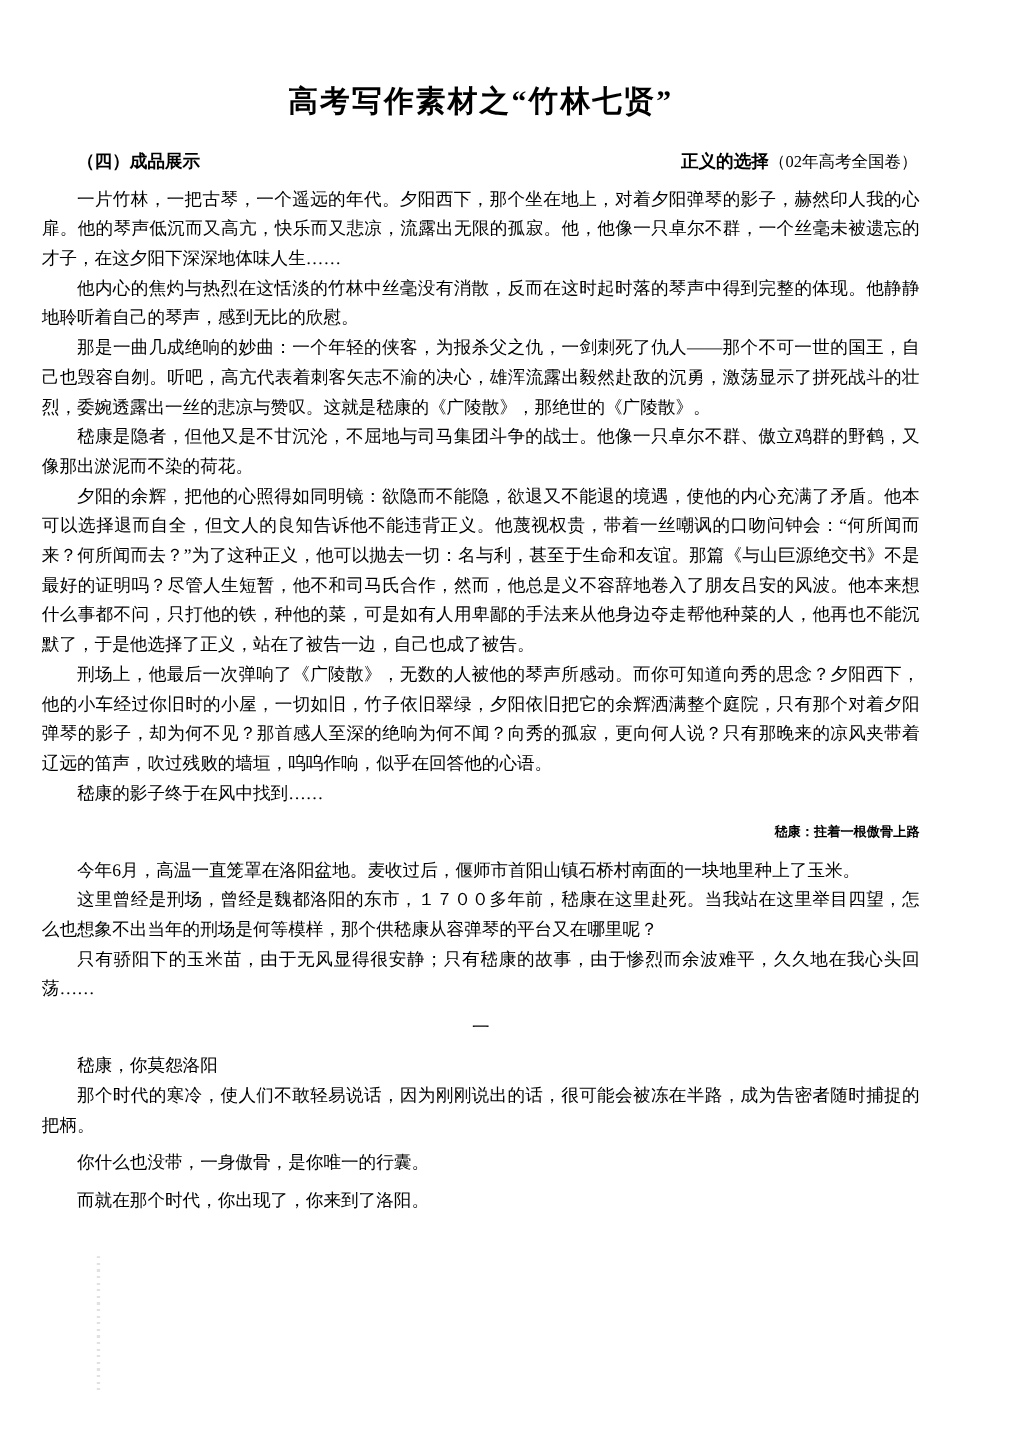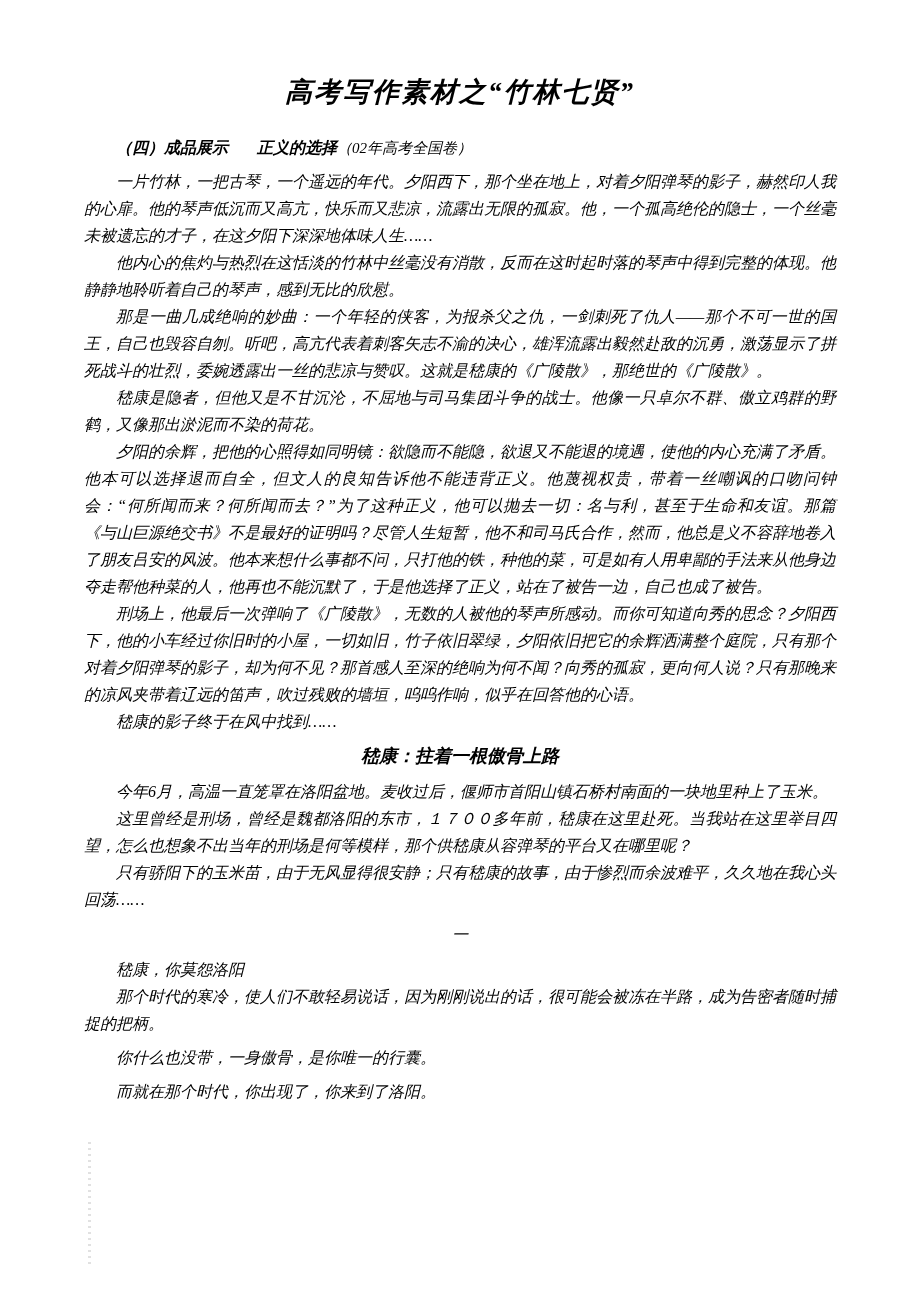--- a/index.html
+++ b/index.html
@@ -7,37 +7,36 @@
     padding: 0;
     background: #ffffff;
   }
   .page {
     position: relative;
     width: 920px;
     height: 1302px;
     margin: 0 auto;
     background: #ffffff;
     box-sizing: border-box;
-    padding: 74px 84px 0 84px;
+    padding: 74px 84px 0 38px;
     font-family: "Liberation Serif", "DejaVu Serif", serif;
     color: #000000;
     overflow: hidden;
-    font-style: italic;
   }
   .doc-title {
     margin: 0 0 24px 0;
     text-align: center;
     font-size: 27px;
     font-weight: bold;
     letter-spacing: 2px;
     line-height: 36px;
   }
   .essay-header {
     display: flex;
-    justify-content: flex-start;
+    justify-content: space-between;
     align-items: baseline;
     font-size: 16px;
     line-height: 27px;
     margin-bottom: 6px;
   }
   .essay-header .section-label {
     font-weight: bold;
     padding-left: 2em;
   }
   .essay-header .essay-title-wrap {
@@ -53,22 +52,22 @@
   }
   .body-para {
     margin: 0;
     font-size: 16px;
     line-height: 27px;
     text-indent: 2em;
     text-align: justify;
   }
   .essay2-heading {
     margin: 8px 0 8px 0;
-    text-align: center;
-    font-size: 18px;
+    text-align: right;
+    font-size: 12px;
     font-weight: bold;
     line-height: 27px;
   }
   .section-marker {
     margin: 8px 0 8px 0;
     text-align: center;
     font-size: 16px;
     line-height: 27px;
   }
   .spaced {
@@ -93,21 +92,21 @@
 
 <div class="page">
 
   <h1 class="doc-title">高考写作素材之“竹林七贤”</h1>
 
   <div class="essay-header">
     <span class="section-label">（四）成品展示</span>
     <span class="essay-title-wrap"><span class="essay-title">正义的选择</span><span class="essay-note">（02年高考全国卷）</span></span>
   </div>
 
-  <p class="body-para">一片竹林，一把古琴，一个遥远的年代。夕阳西下，那个坐在地上，对着夕阳弹琴的影子，赫然印人我的心扉。他的琴声低沉而又高亢，快乐而又悲凉，流露出无限的孤寂。他，一个孤高绝伦的隐士，一个丝毫未被遗忘的才子，在这夕阳下深深地体味人生……</p>
+  <p class="body-para">一片竹林，一把古琴，一个遥远的年代。夕阳西下，那个坐在地上，对着夕阳弹琴的影子，赫然印人我的心扉。他的琴声低沉而又高亢，快乐而又悲凉，流露出无限的孤寂。他，他像一只卓尔不群，一个丝毫未被遗忘的才子，在这夕阳下深深地体味人生……</p>
   <p class="body-para">他内心的焦灼与热烈在这恬淡的竹林中丝毫没有消散，反而在这时起时落的琴声中得到完整的体现。他静静地聆听着自己的琴声，感到无比的欣慰。</p>
   <p class="body-para">那是一曲几成绝响的妙曲：一个年轻的侠客，为报杀父之仇，一剑刺死了仇人——那个不可一世的国王，自己也毁容自刎。听吧，高亢代表着刺客矢志不渝的决心，雄浑流露出毅然赴敌的沉勇，激荡显示了拼死战斗的壮烈，委婉透露出一丝的悲凉与赞叹。这就是嵇康的《广陵散》，那绝世的《广陵散》。</p>
   <p class="body-para">嵇康是隐者，但他又是不甘沉沦，不屈地与司马集团斗争的战士。他像一只卓尔不群、傲立鸡群的野鹤，又像那出淤泥而不染的荷花。</p>
   <p class="body-para">夕阳的余辉，把他的心照得如同明镜：欲隐而不能隐，欲退又不能退的境遇，使他的内心充满了矛盾。他本可以选择退而自全，但文人的良知告诉他不能违背正义。他蔑视权贵，带着一丝嘲讽的口吻问钟会：“何所闻而来？何所闻而去？”为了这种正义，他可以抛去一切：名与利，甚至于生命和友谊。那篇《与山巨源绝交书》不是最好的证明吗？尽管人生短暂，他不和司马氏合作，然而，他总是义不容辞地卷入了朋友吕安的风波。他本来想什么事都不问，只打他的铁，种他的菜，可是如有人用卑鄙的手法来从他身边夺走帮他种菜的人，他再也不能沉默了，于是他选择了正义，站在了被告一边，自己也成了被告。</p>
   <p class="body-para">刑场上，他最后一次弹响了《广陵散》，无数的人被他的琴声所感动。而你可知道向秀的思念？夕阳西下，他的小车经过你旧时的小屋，一切如旧，竹子依旧翠绿，夕阳依旧把它的余辉洒满整个庭院，只有那个对着夕阳弹琴的影子，却为何不见？那首感人至深的绝响为何不闻？向秀的孤寂，更向何人说？只有那晚来的凉风夹带着辽远的笛声，吹过残败的墙垣，呜呜作响，似乎在回答他的心语。</p>
   <p class="body-para">嵇康的影子终于在风中找到……</p>
 
   <h2 class="essay2-heading">嵇康：拄着一根傲骨上路</h2>
 
   <p class="body-para">今年6月，高温一直笼罩在洛阳盆地。麦收过后，偃师市首阳山镇石桥村南面的一块地里种上了玉米。</p>

